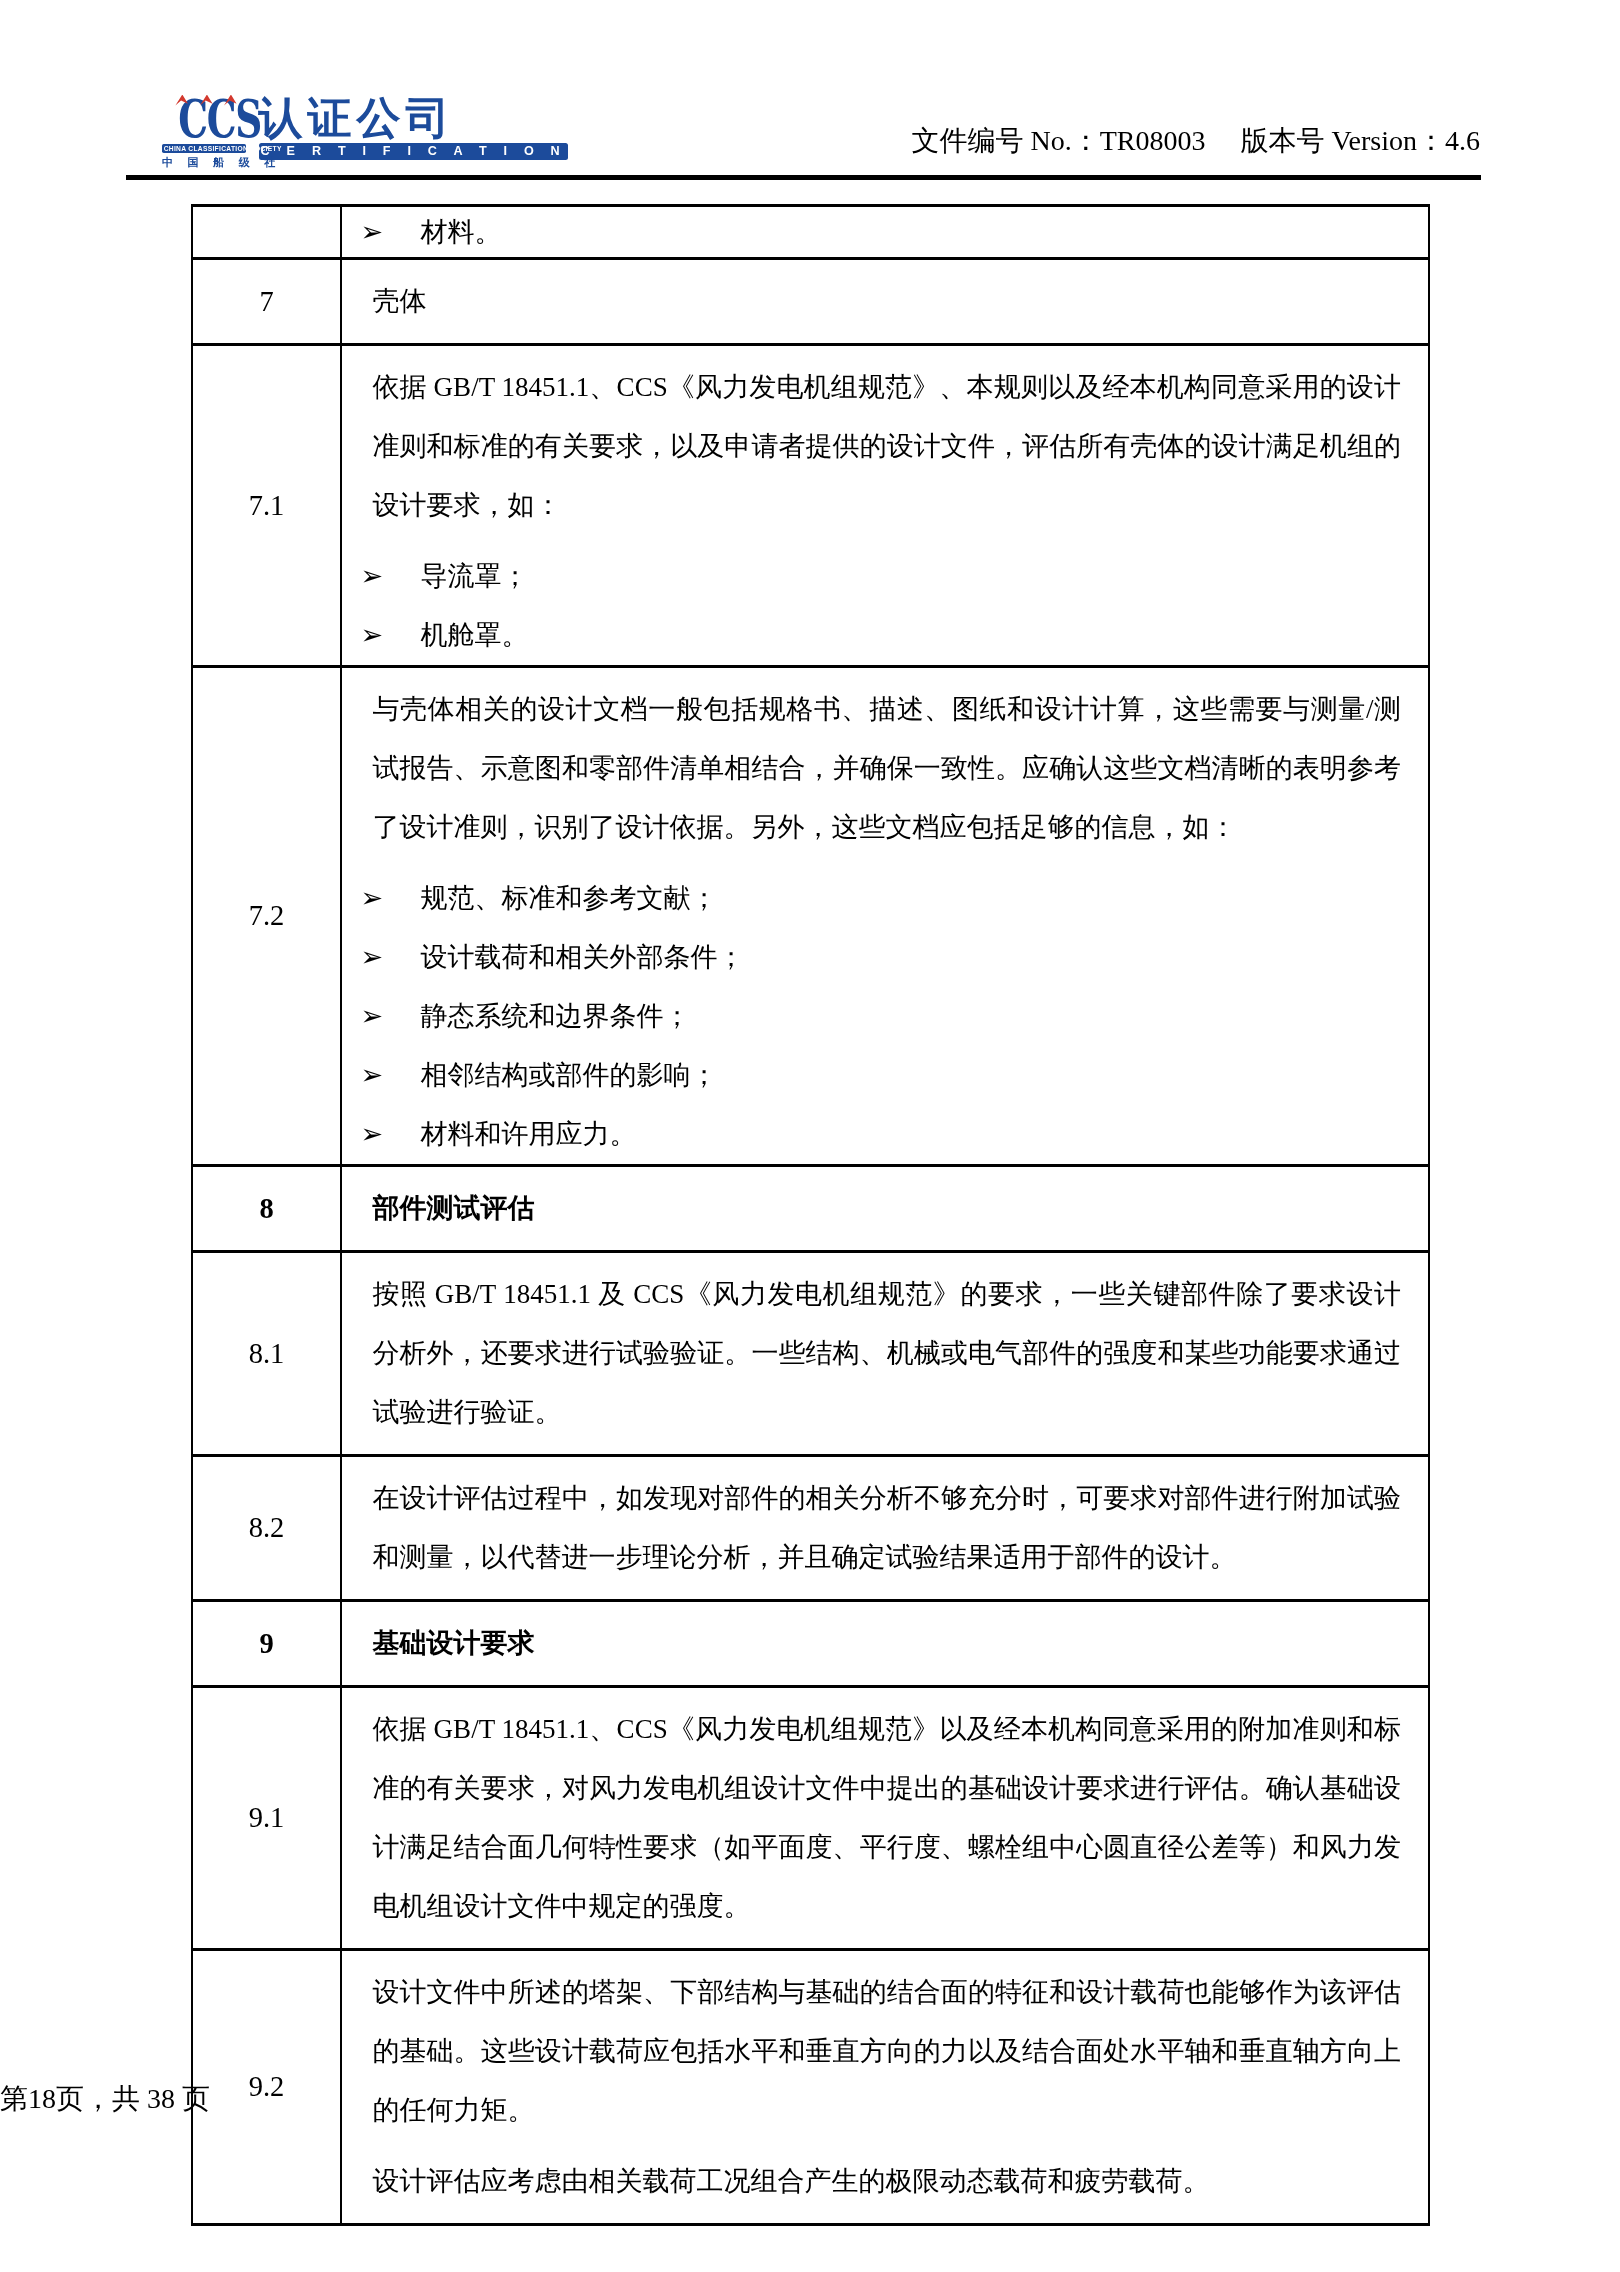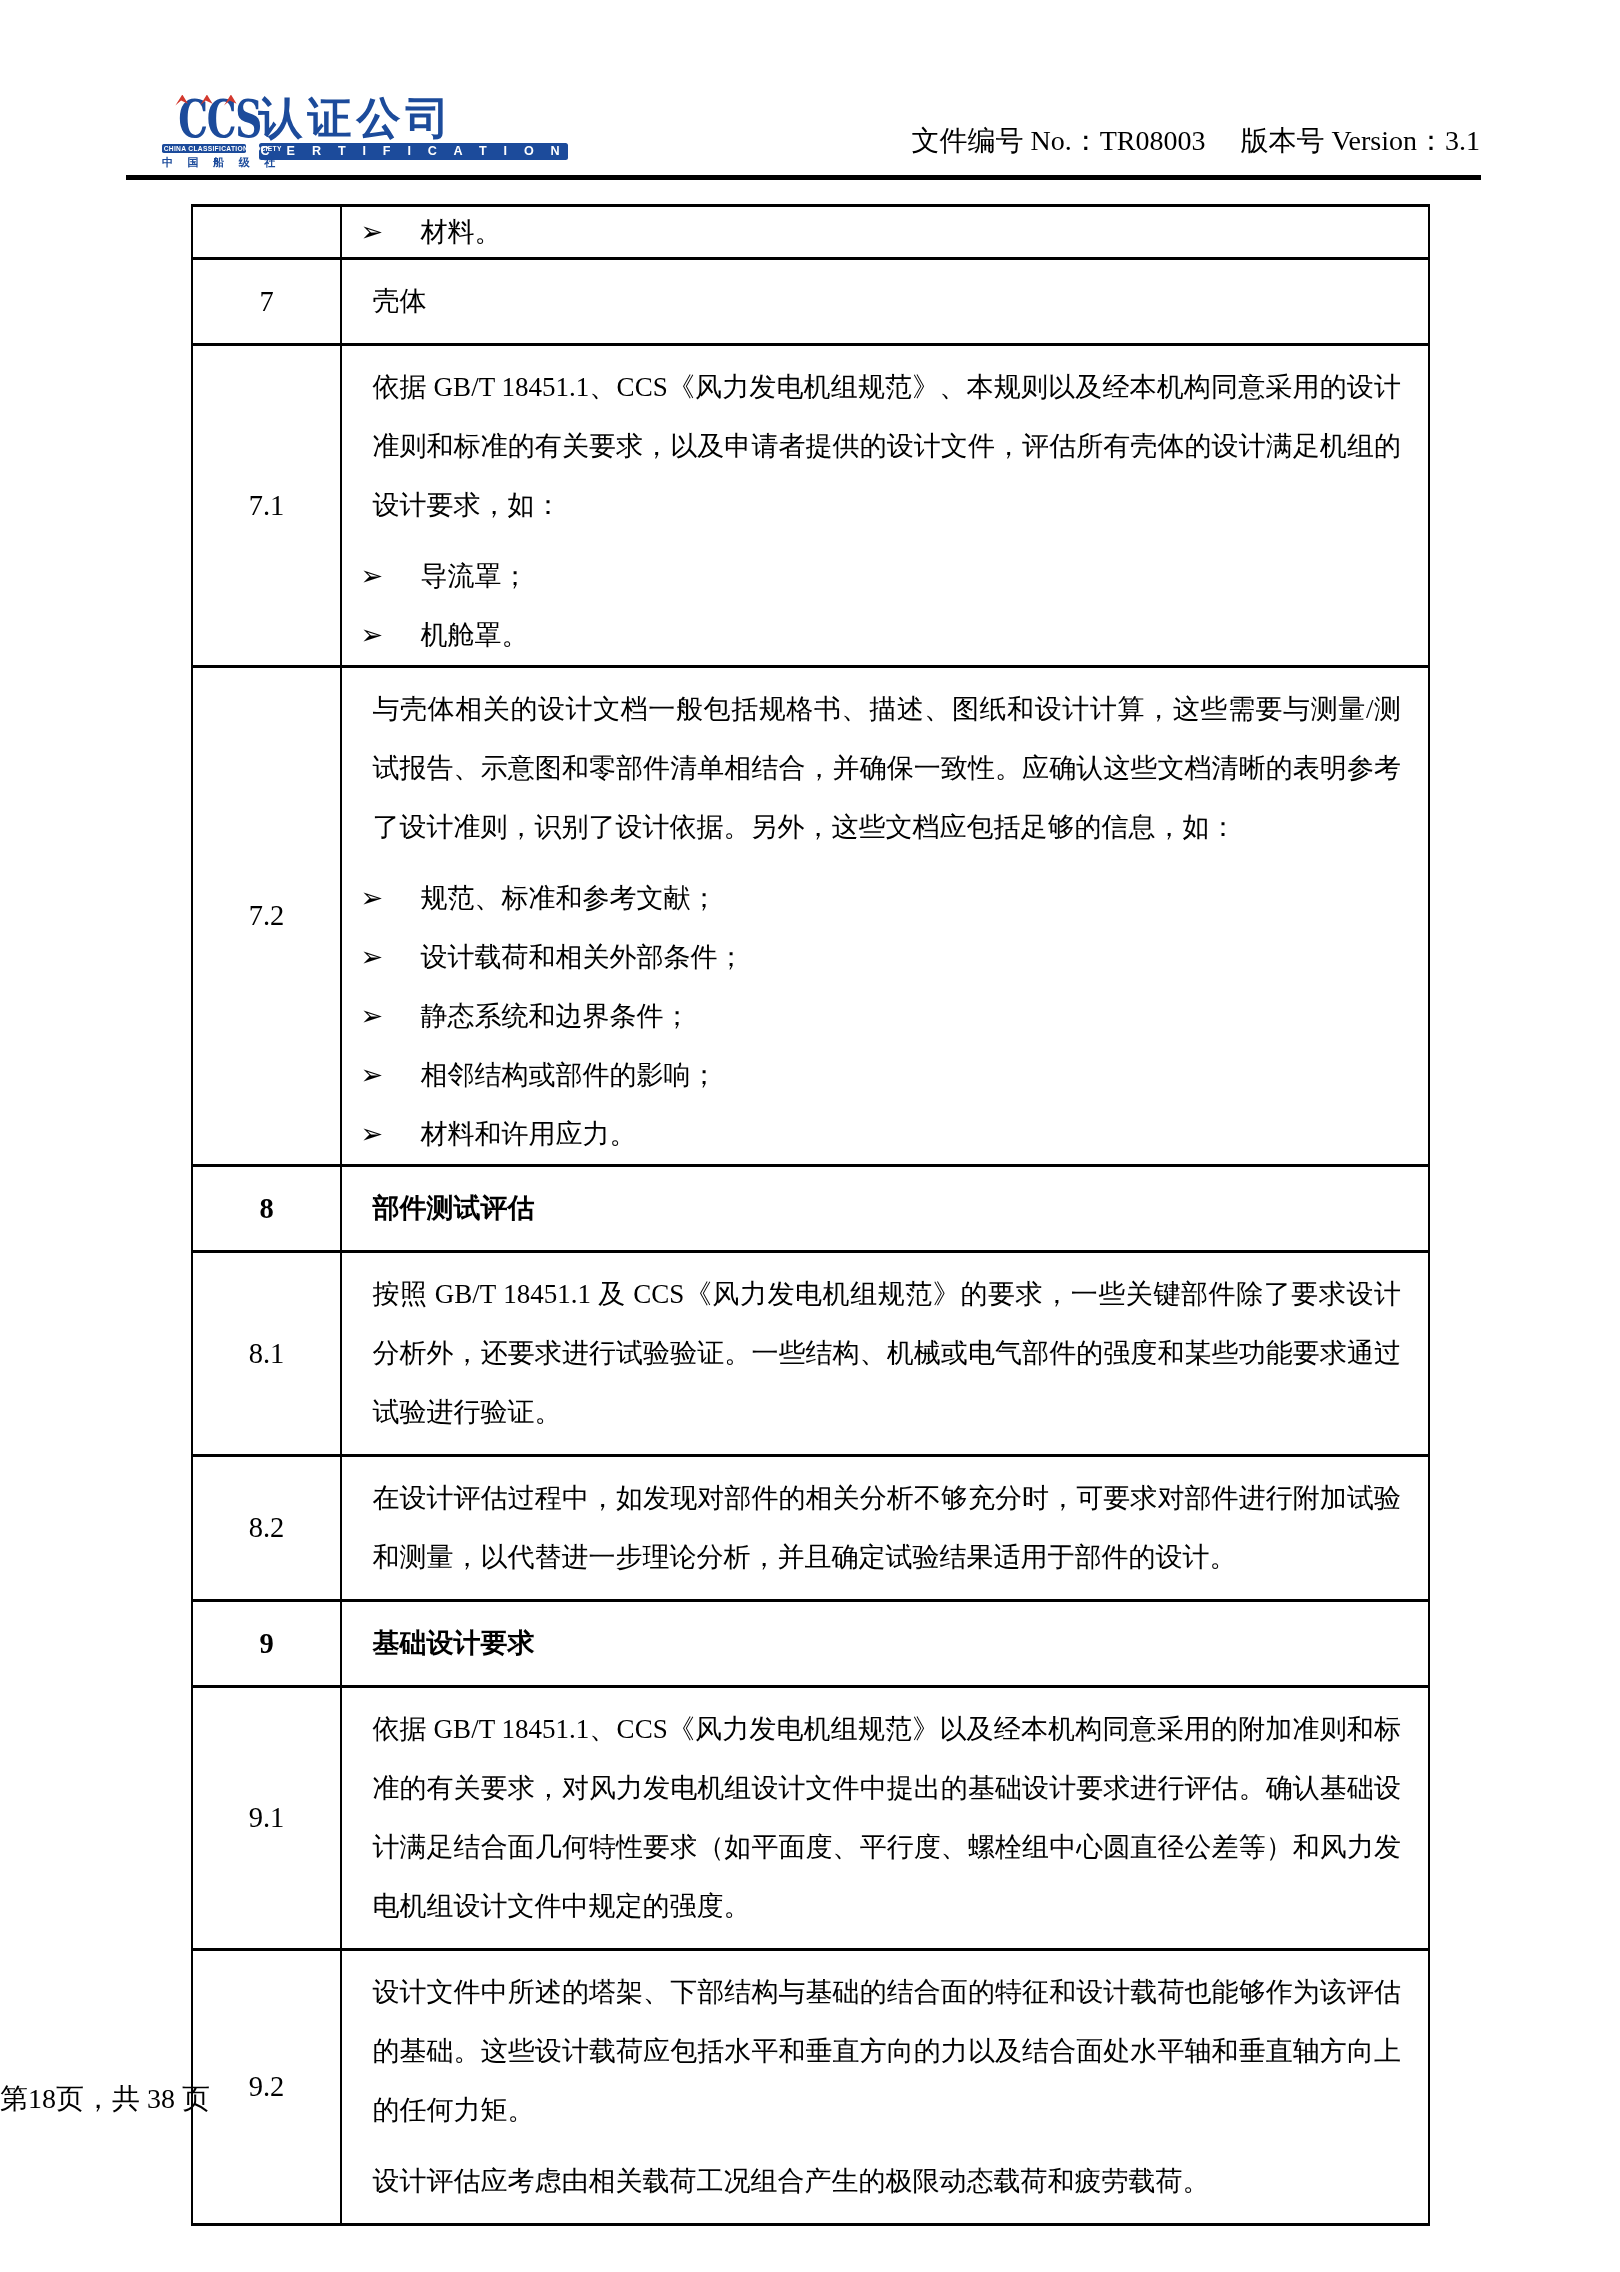--- a/index.html
+++ b/index.html
@@ -82,21 +82,21 @@
       <span class="ccs-accent a3"></span>
       <div class="soc-box">CHINA CLASSIFICATION SOCIETY</div>
       <div class="soc-cn">中 国 船 级 社</div>
     </div>
     <div class="logo-right">
       <div class="cn-name">认证公司</div>
       <div class="cert-bar">C E R T I F I C A T I O N</div>
     </div>
   </div>
 
-  <div class="doc-info">文件编号 No.：TR08003　 版本号 Version：3.1</div>
+  <div class="doc-info">文件编号 No.：TR08003　 版本号 Version：4.6</div>
   <div class="header-rule"></div>
 
   <table class="doc-table">
     <colgroup>
         <col style="width:149px">
         <col>
       </colgroup>
     <tbody>
 
       <tr class="tight" style="height:50px">

